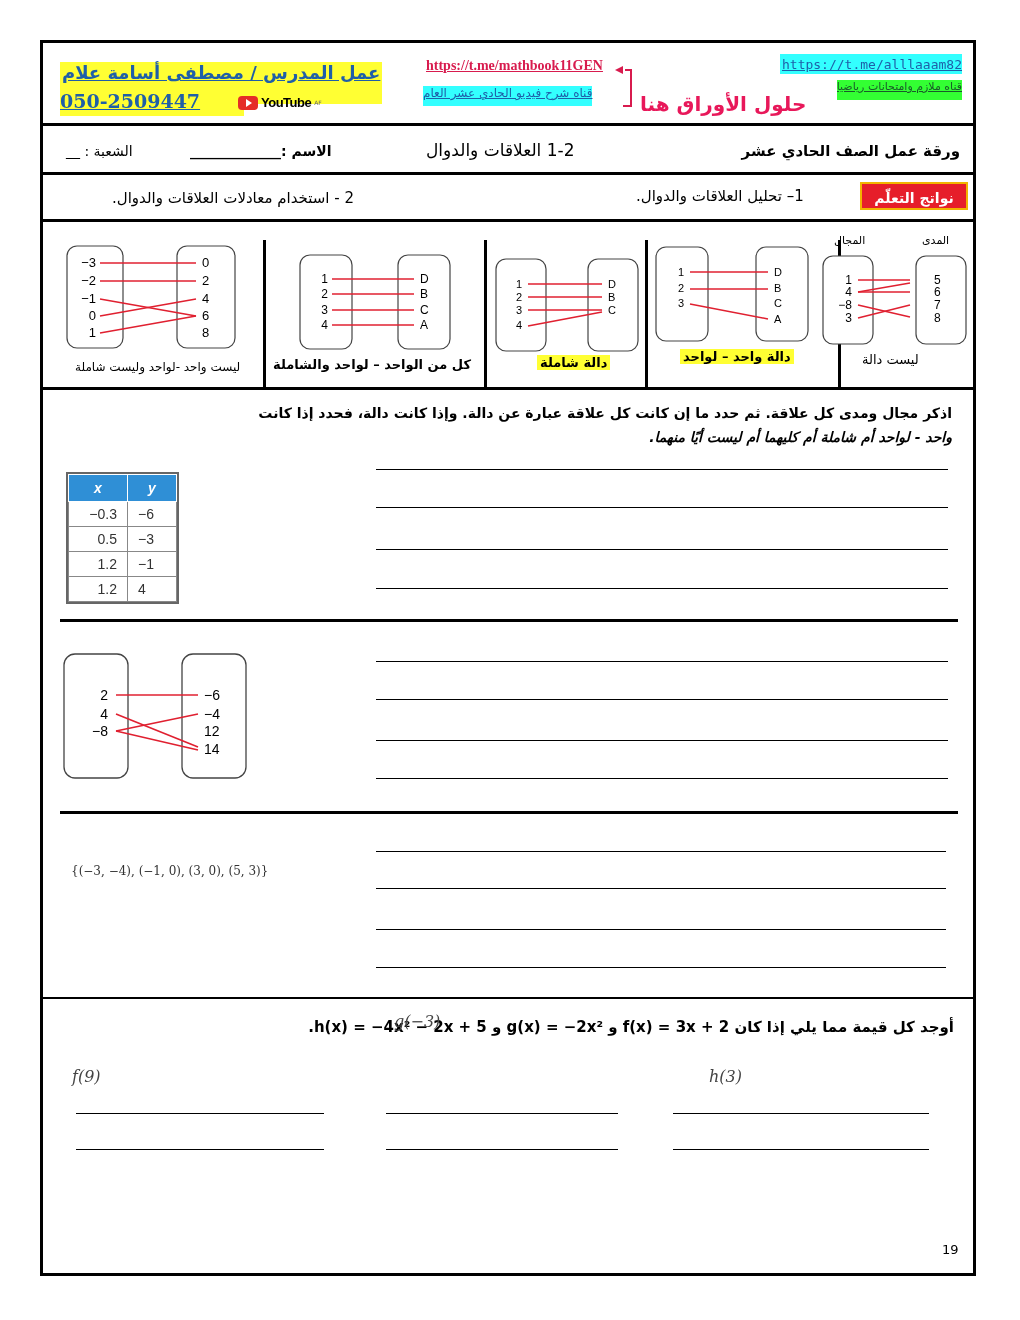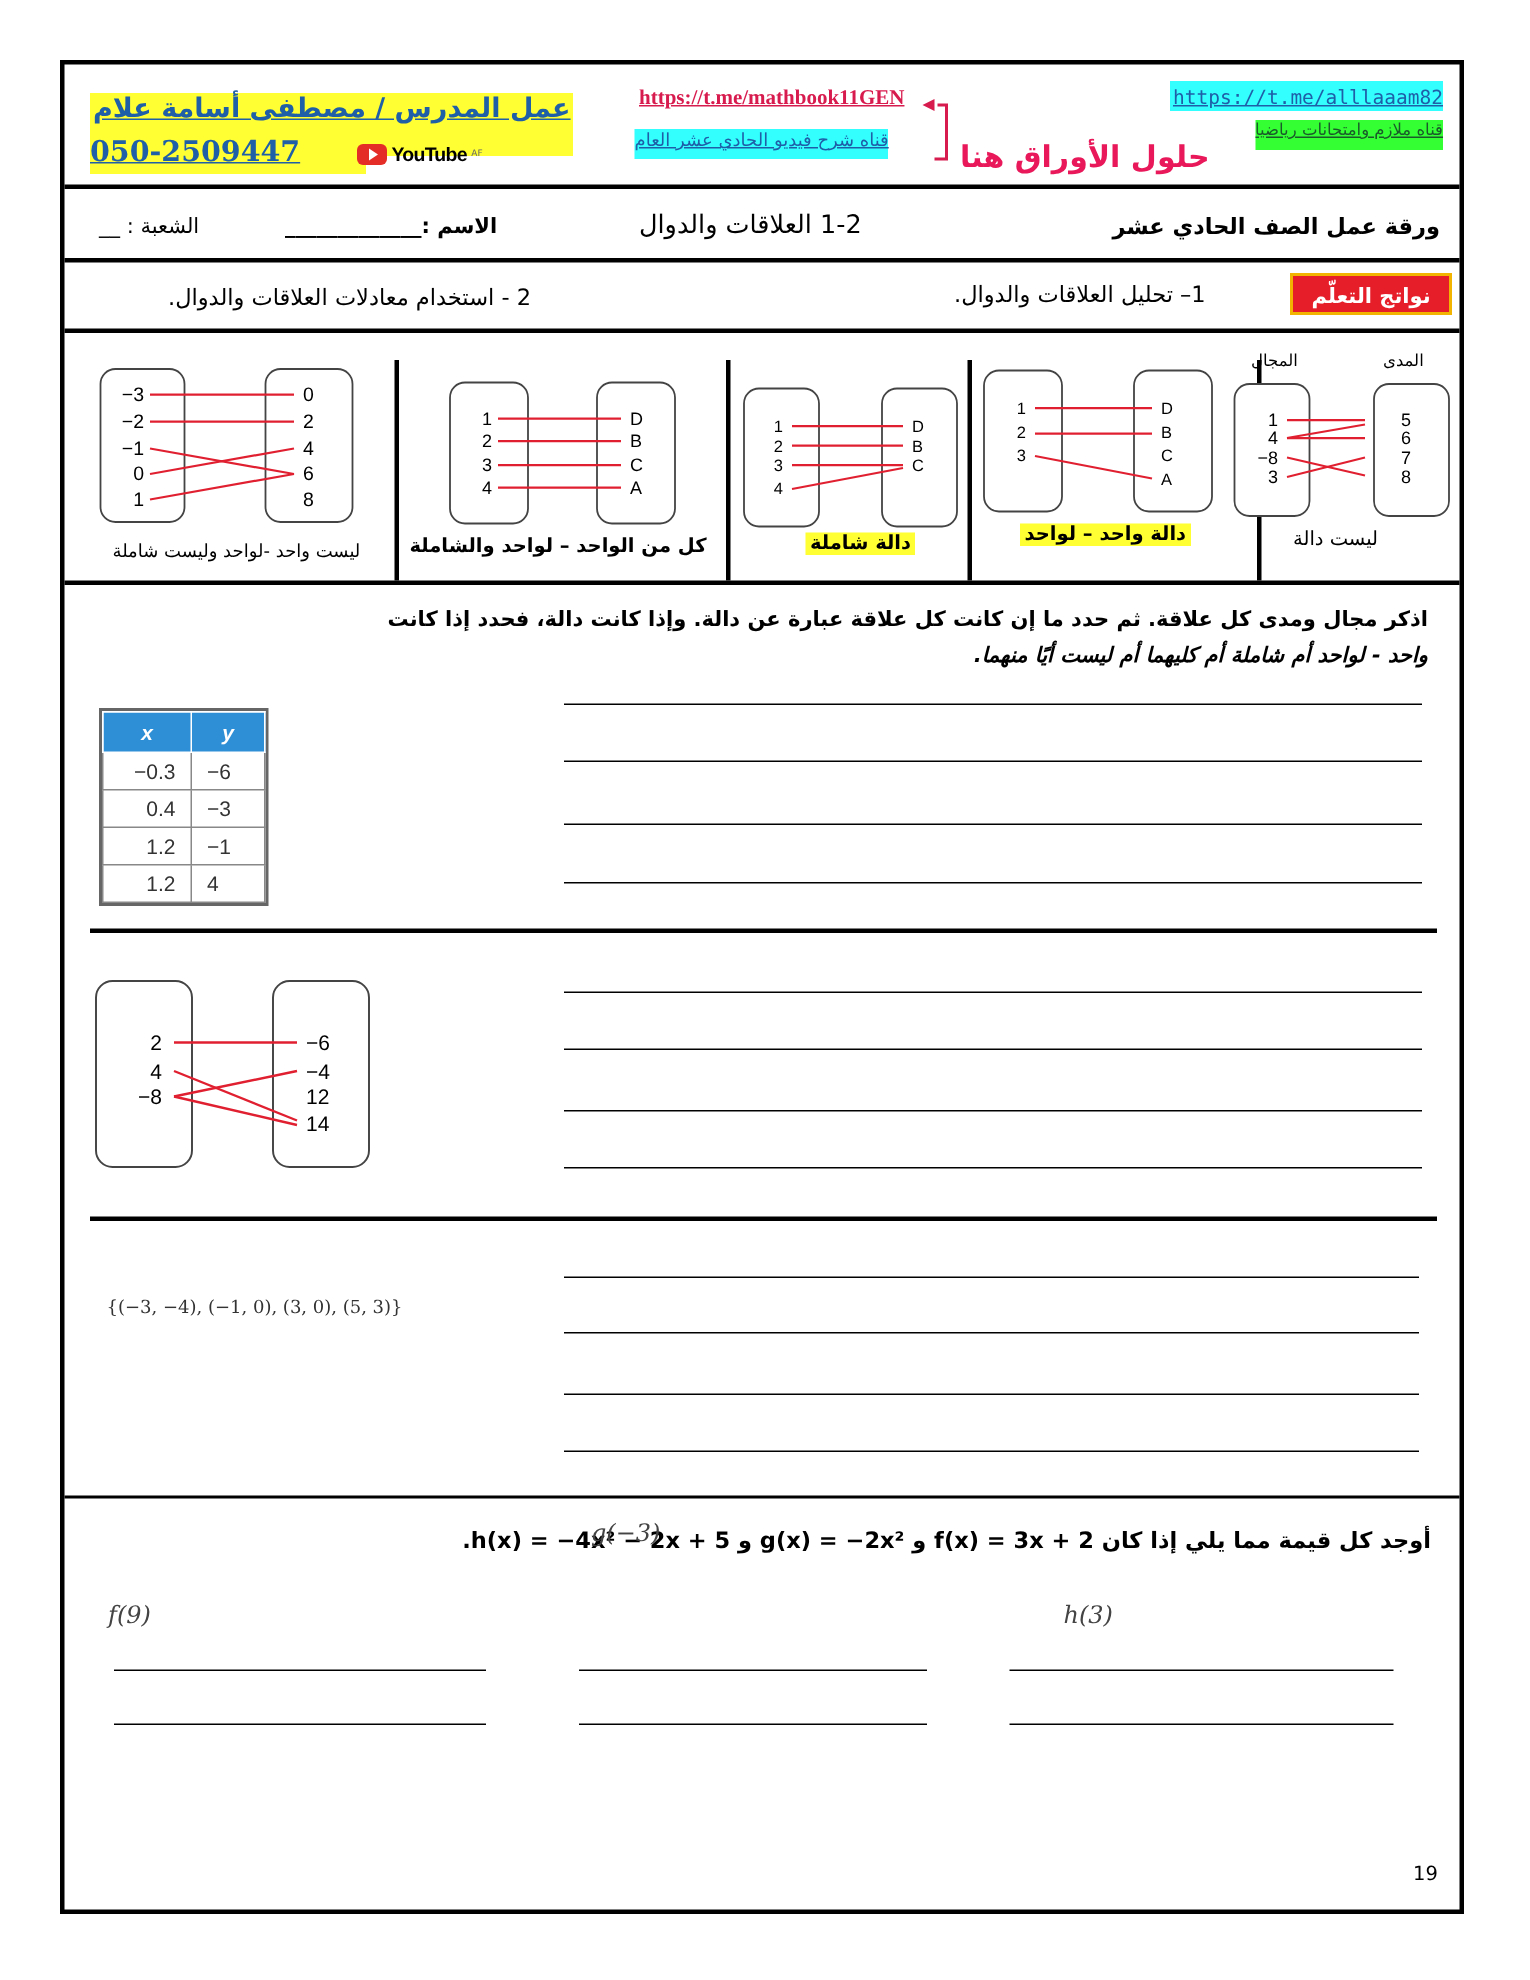--- a/index.html
+++ b/index.html
@@ -212,21 +212,21 @@
     <tbody>
         <tr>
           <th style="width:56px;">x</th>
           <th style="width:46px;">y</th>
         </tr>
     <tr>
           <td>−0.3</td>
           <td style="text-align:left;">−6</td>
         </tr>
     <tr>
-          <td>0.4</td>
+          <td>0.5</td>
           <td style="text-align:left;">−3</td>
         </tr>
     <tr>
           <td>1.2</td>
           <td style="text-align:left;">−1</td>
         </tr>
     <tr>
           <td>1.2</td>
           <td style="text-align:left;">4</td>
         </tr>

